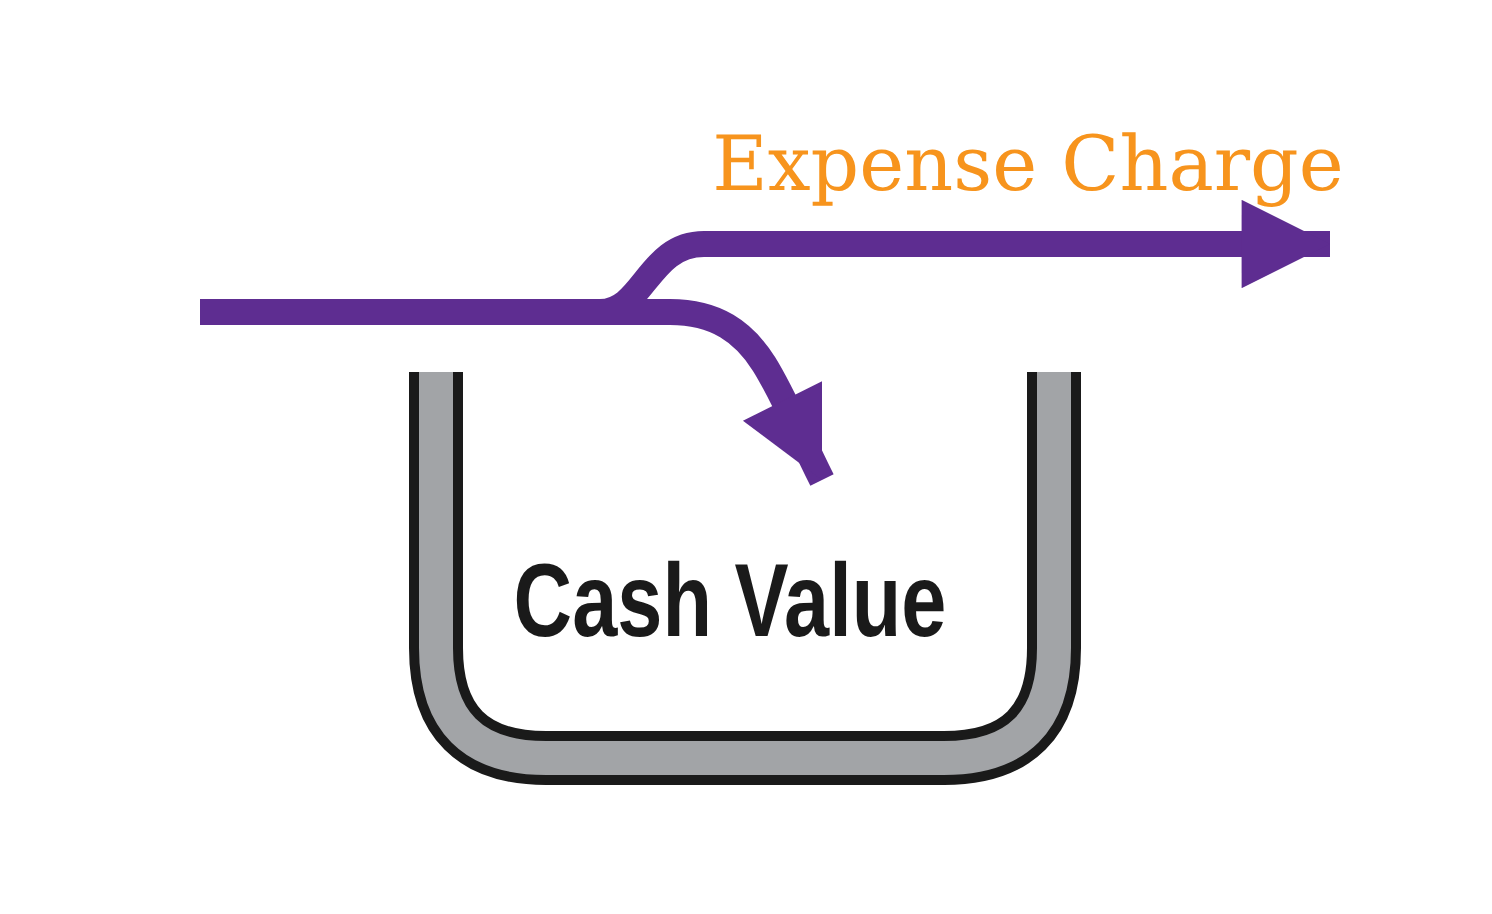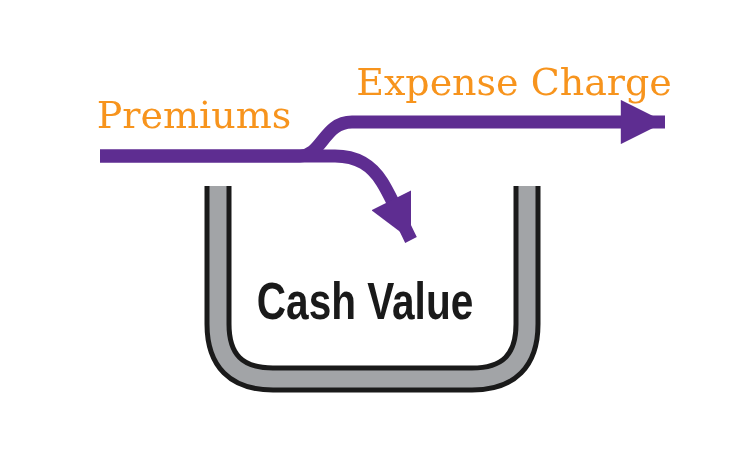--- a/index.html
+++ b/index.html
@@ -87,19 +87,18 @@
     </defs>
 
     <path class="container-outline" d="M 218 186 V 324 Q 218 379 273 379 H 472 Q 527 379 527 324 V 186"></path>
     <path class="container-body" d="M 218 186 V 324 Q 218 379 273 379 H 472 Q 527 379 527 324 V 186"></path>
 
     <path class="arrow" marker-end="url(#arrowhead)" d="M 100 156 H 300 C 322 156 324 122 352 122 H 665"></path>
 
     <path class="arrow" marker-end="url(#arrowhead)" d="M 100 156 H 335 C 358 156 372 166 382 182 C 392 198 399 216 411 240"></path>
   </svg>
 
-  <div class="label flow-label premiums-label">Premiums</div>
 
   <div class="label flow-label expense-label">Expense Charge</div>
 
   <div class="label cash-label">Cash Value</div>
 
 </div>
 
 </body></html>

